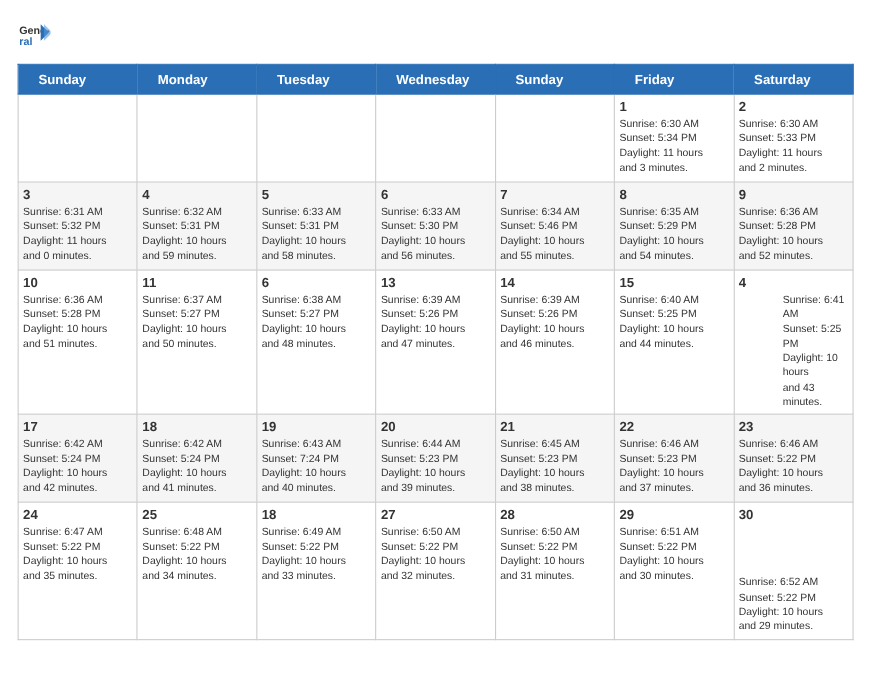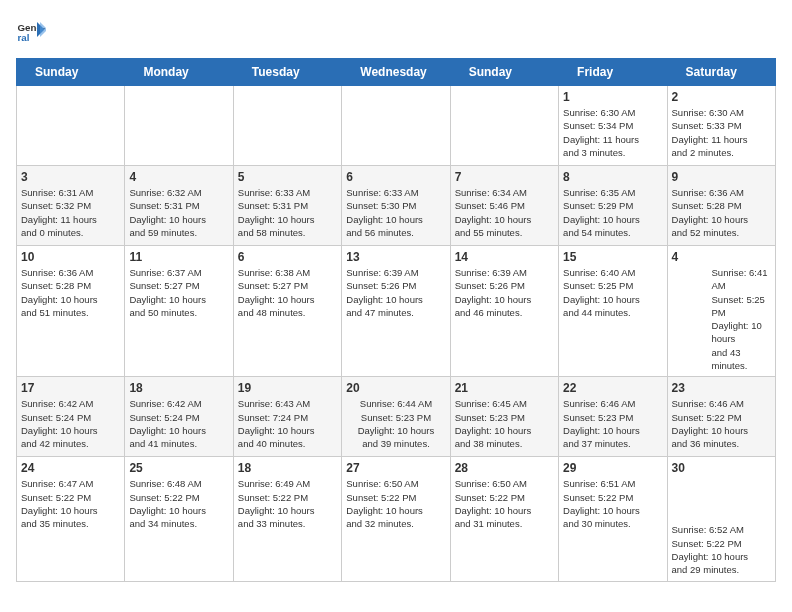--- a/index.html
+++ b/index.html
@@ -255,21 +255,21 @@
         </td>
         <td>
           <span class="day-num">19</span>
           <div class="day-info" style="white-space: pre-line;">Sunrise: 6:43 AM
 Sunset: 7:24 PM
 Daylight: 10 hours
 and 40 minutes.</div>
         </td>
         <td>
           <span class="day-num">20</span>
-          <div class="day-info" style="white-space: pre-line; text-align: center;">Sunrise: 6:44 AM
+          <div class="day-info" style="white-space: pre-line;">Sunrise: 6:44 AM
 Sunset: 5:23 PM
 Daylight: 10 hours
 and 39 minutes.</div>
         </td>
         <td>
           <span class="day-num">21</span>
           <div class="day-info" style="white-space: pre-line;">Sunrise: 6:45 AM
 Sunset: 5:23 PM
 Daylight: 10 hours
 and 38 minutes.</div>

